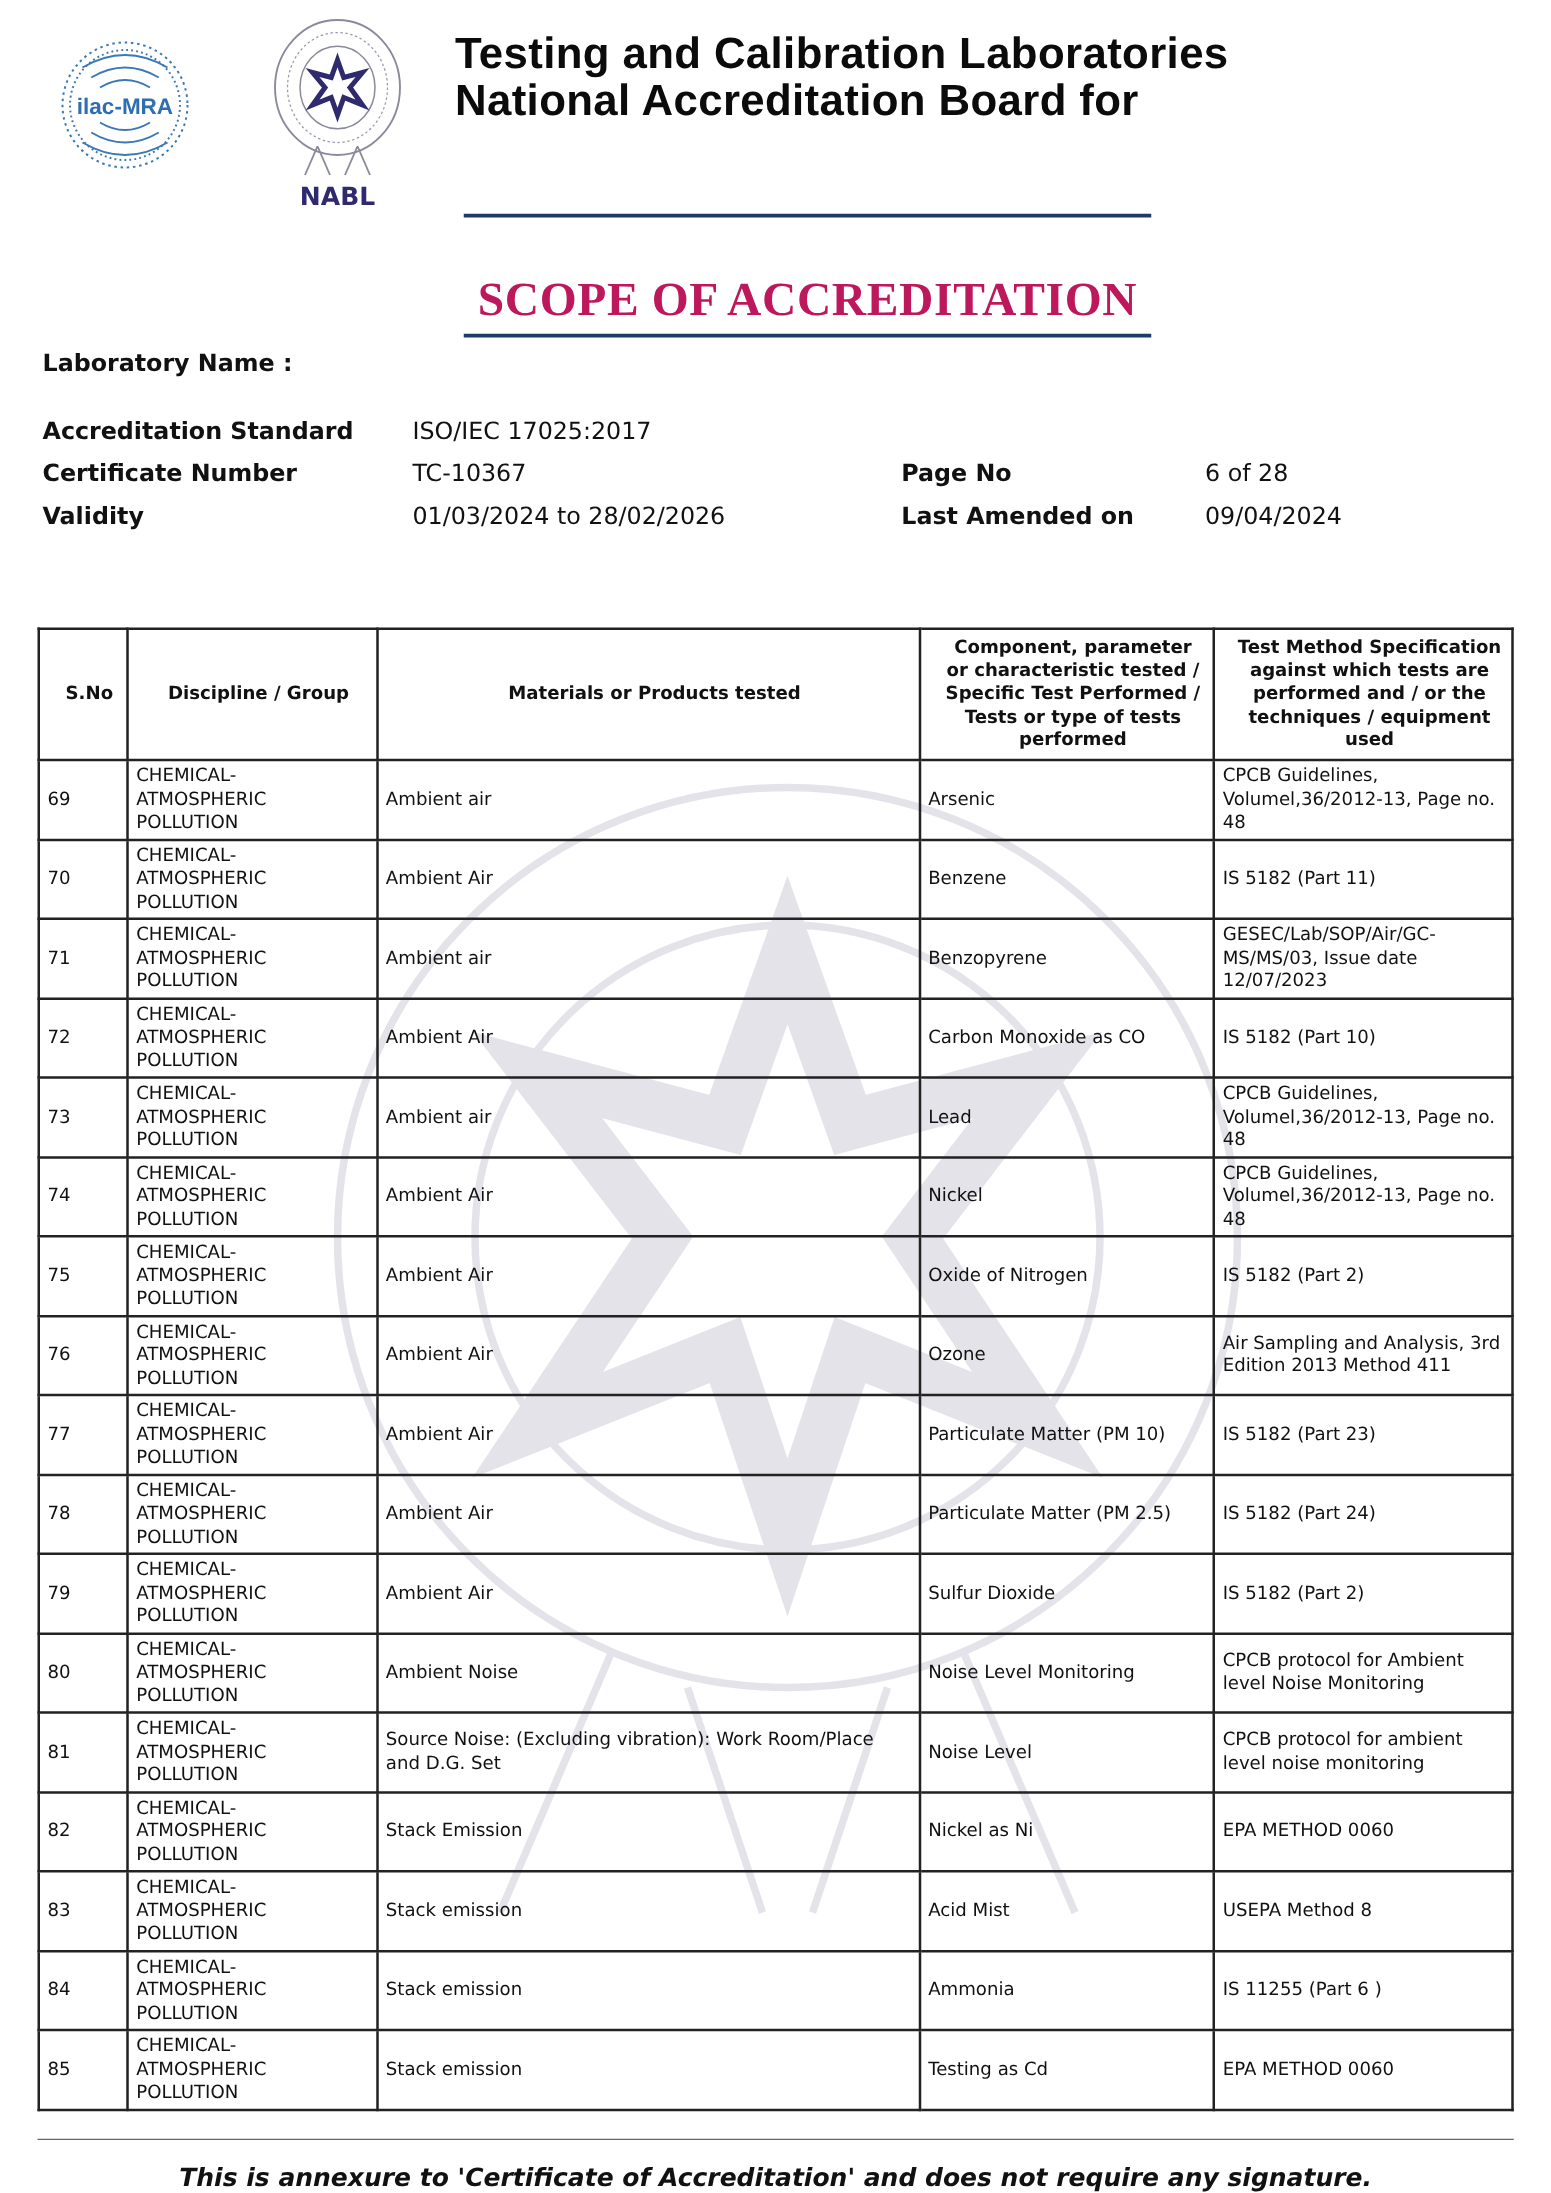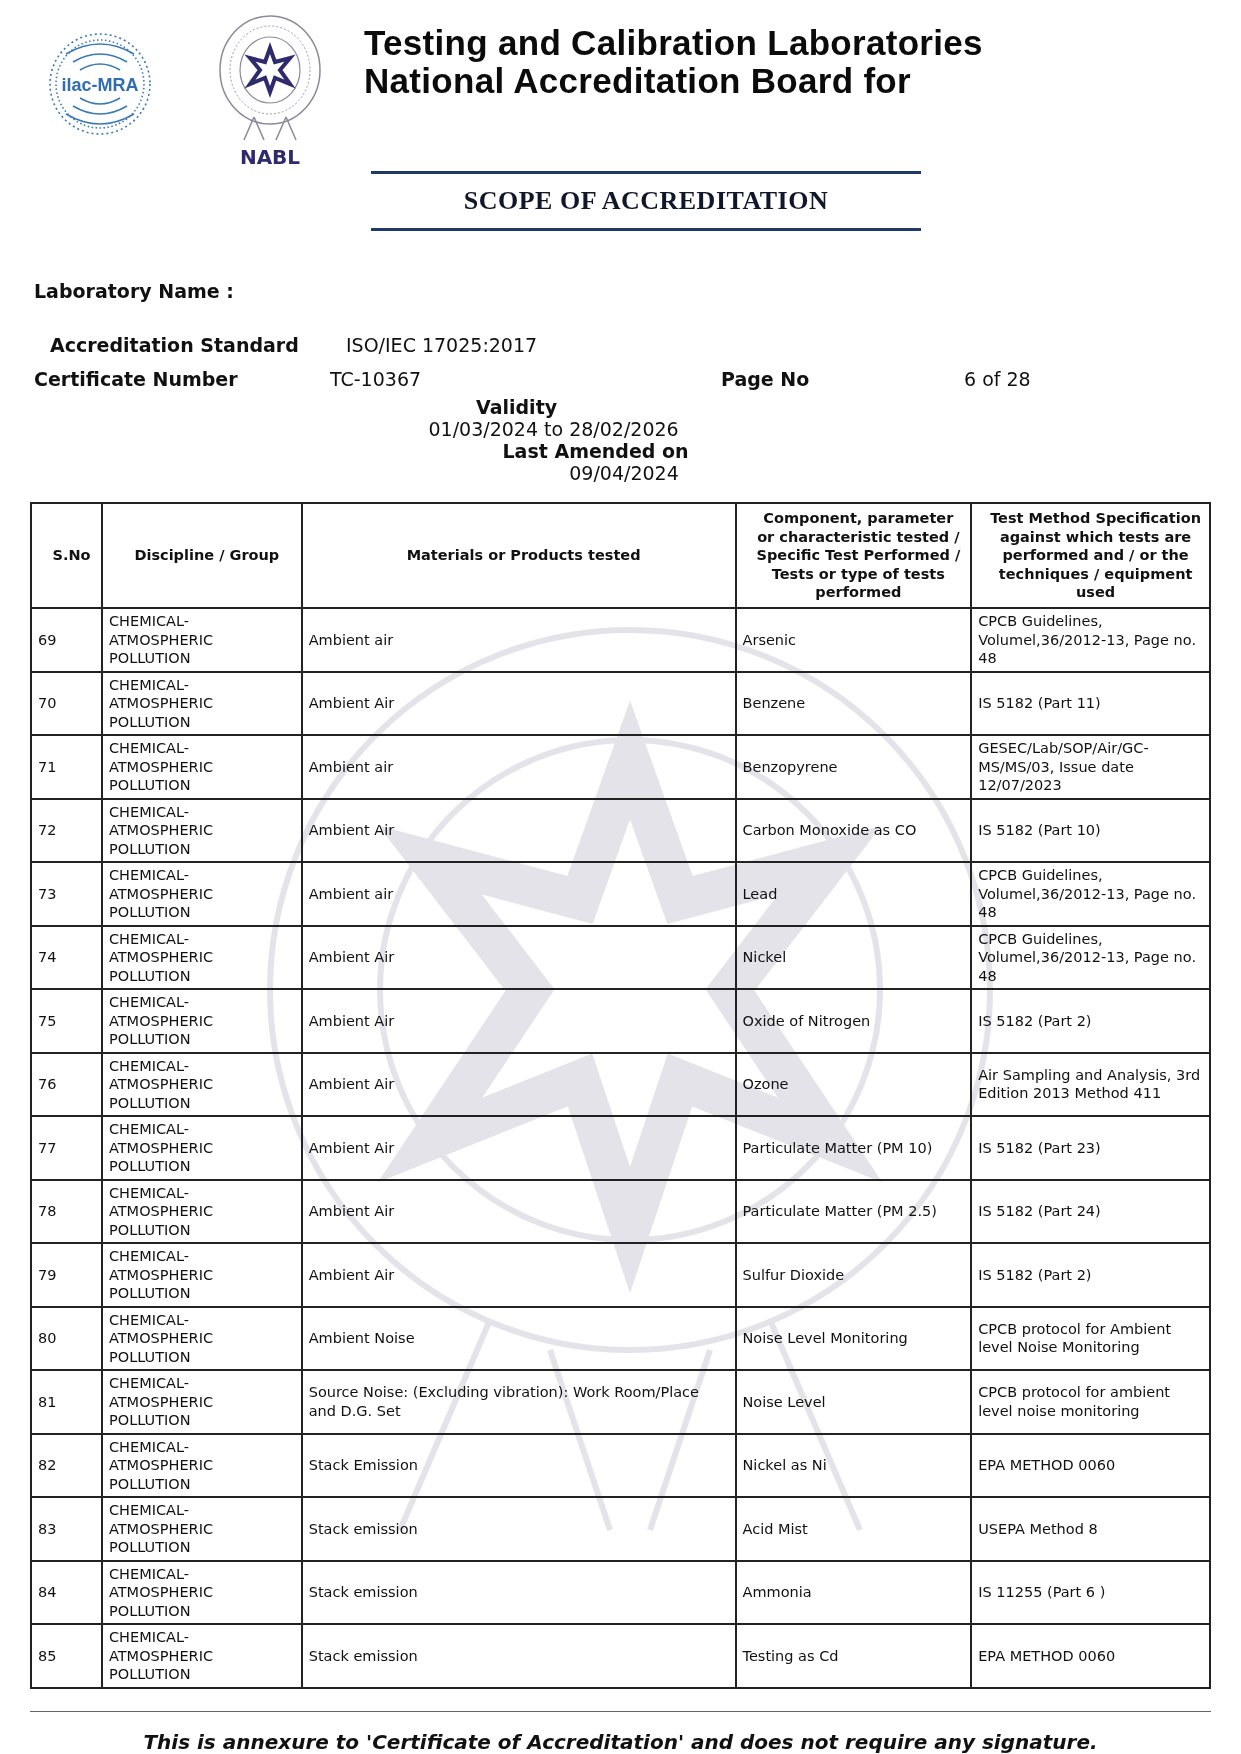--- a/index.html
+++ b/index.html
@@ -8,22 +8,22 @@
 
   .logo-ilac { position: absolute; left: 46px; top: 14px; width: 108px; height: 140px; }
   .logo-nabl { position: absolute; left: 212px; top: 12px; width: 116px; height: 160px; }
 
   .org-title { position: absolute; left: 364px; top: 24px; font-family: "Liberation Sans", sans-serif;
                font-weight: bold; font-size: 35px; line-height: 38px; color: #0b0b0b; letter-spacing: 0.3px; }
   .org-title div { white-space: nowrap; }
 
   .scope-wrap { position: absolute; left: 371px; top: 171px; width: 550px; }
   .scope-rule { height: 3px; background: #1e3a66; }
-  .scope-title { font-family: "Liberation Serif", serif; font-weight: bold; font-size: 26px;
-                 text-align: center; line-height: 48px; padding: 3px 0 3px; letter-spacing: 0.5px; color: #0f172a; }
+  .scope-title { font-family: "Liberation Serif", serif; font-weight: bold; font-size: 38px;
+                 text-align: center; line-height: 48px; padding: 3px 0 3px; letter-spacing: 0.5px; color: #be185d; margin-top: 39px; }
 
   .info { position: absolute; left: 34px; top: 254px; width: 1180px; font-size: 19px; }
   .info-row { display: flex; align-items: center; }
   .info-label { width: 296px; font-weight: bold; }
   .info-value { flex: 0 0 auto; }
   .lab-value { width: 880px; line-height: 25px; }
   .half-value { width: 391px; }
   .info-label2 { width: 243px; font-weight: bold; }
 
   .watermark { position: absolute; left: 250px; top: 540px; width: 760px; height: 1000px; opacity: 0.18; pointer-events: none; }
@@ -73,31 +73,31 @@
 <div class="scope-wrap">
   <div class="scope-rule"></div>
   <div class="scope-title">SCOPE OF ACCREDITATION</div>
   <div class="scope-rule"></div>
 </div>
 
 <div class="info">
   <div class="info-row" style="height:74px;">
     <div class="info-label">Laboratory Name :</div>
   </div>
-  <div class="info-row" style="height:34px;margin-left:16px;">
+  <div class="info-row" style="height:34px;">
     <div class="info-label">Accreditation Standard</div>
     <div class="info-value">ISO/IEC 17025:2017</div>
   </div>
   <div class="info-row" style="height:34px;">
     <div class="info-label">Certificate Number</div>
     <div class="info-value half-value">TC-10367</div>
     <div class="info-label2">Page No</div>
     <div class="info-value">6 of 28</div>
   </div>
-  <div class="info-row" style="height:34px;flex-direction:column;">
+  <div class="info-row" style="height:34px;">
     <div class="info-label">Validity</div>
     <div class="info-value half-value">01/03/2024 to 28/02/2026</div>
     <div class="info-label2">Last Amended on</div>
     <div class="info-value">09/04/2024</div>
   </div>
 </div>
 
 <svg class="watermark" viewBox="0 0 760 1000">
   <g fill="none" stroke="#6a6a8a" stroke-width="6">
     <circle cx="380" cy="450" r="360"></circle>

